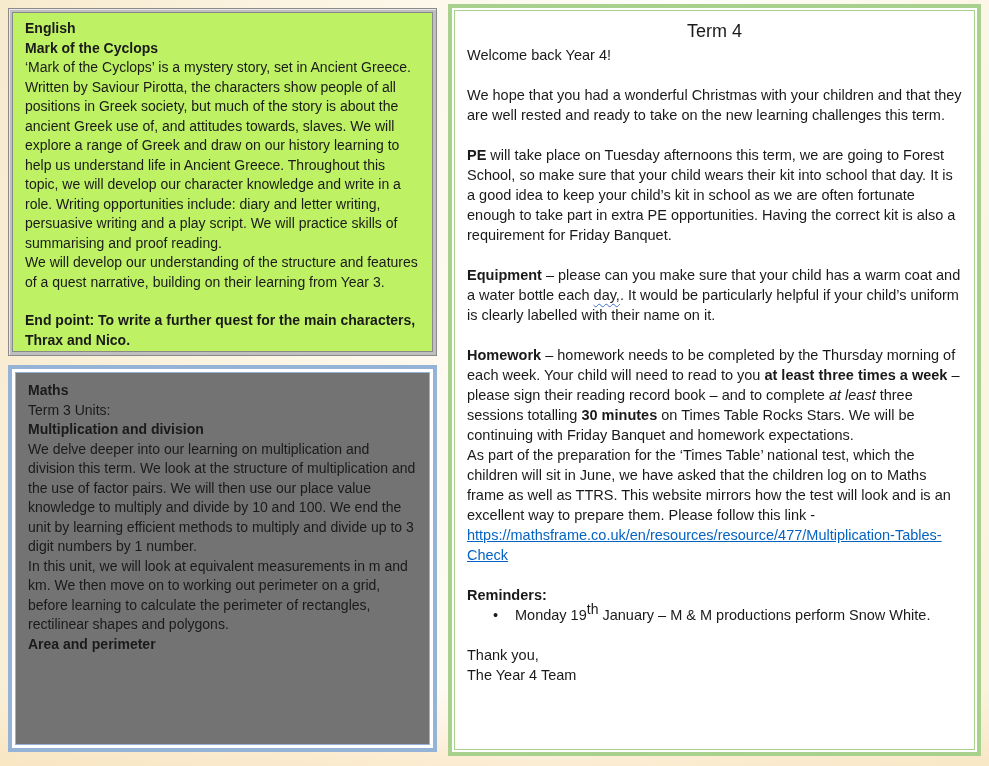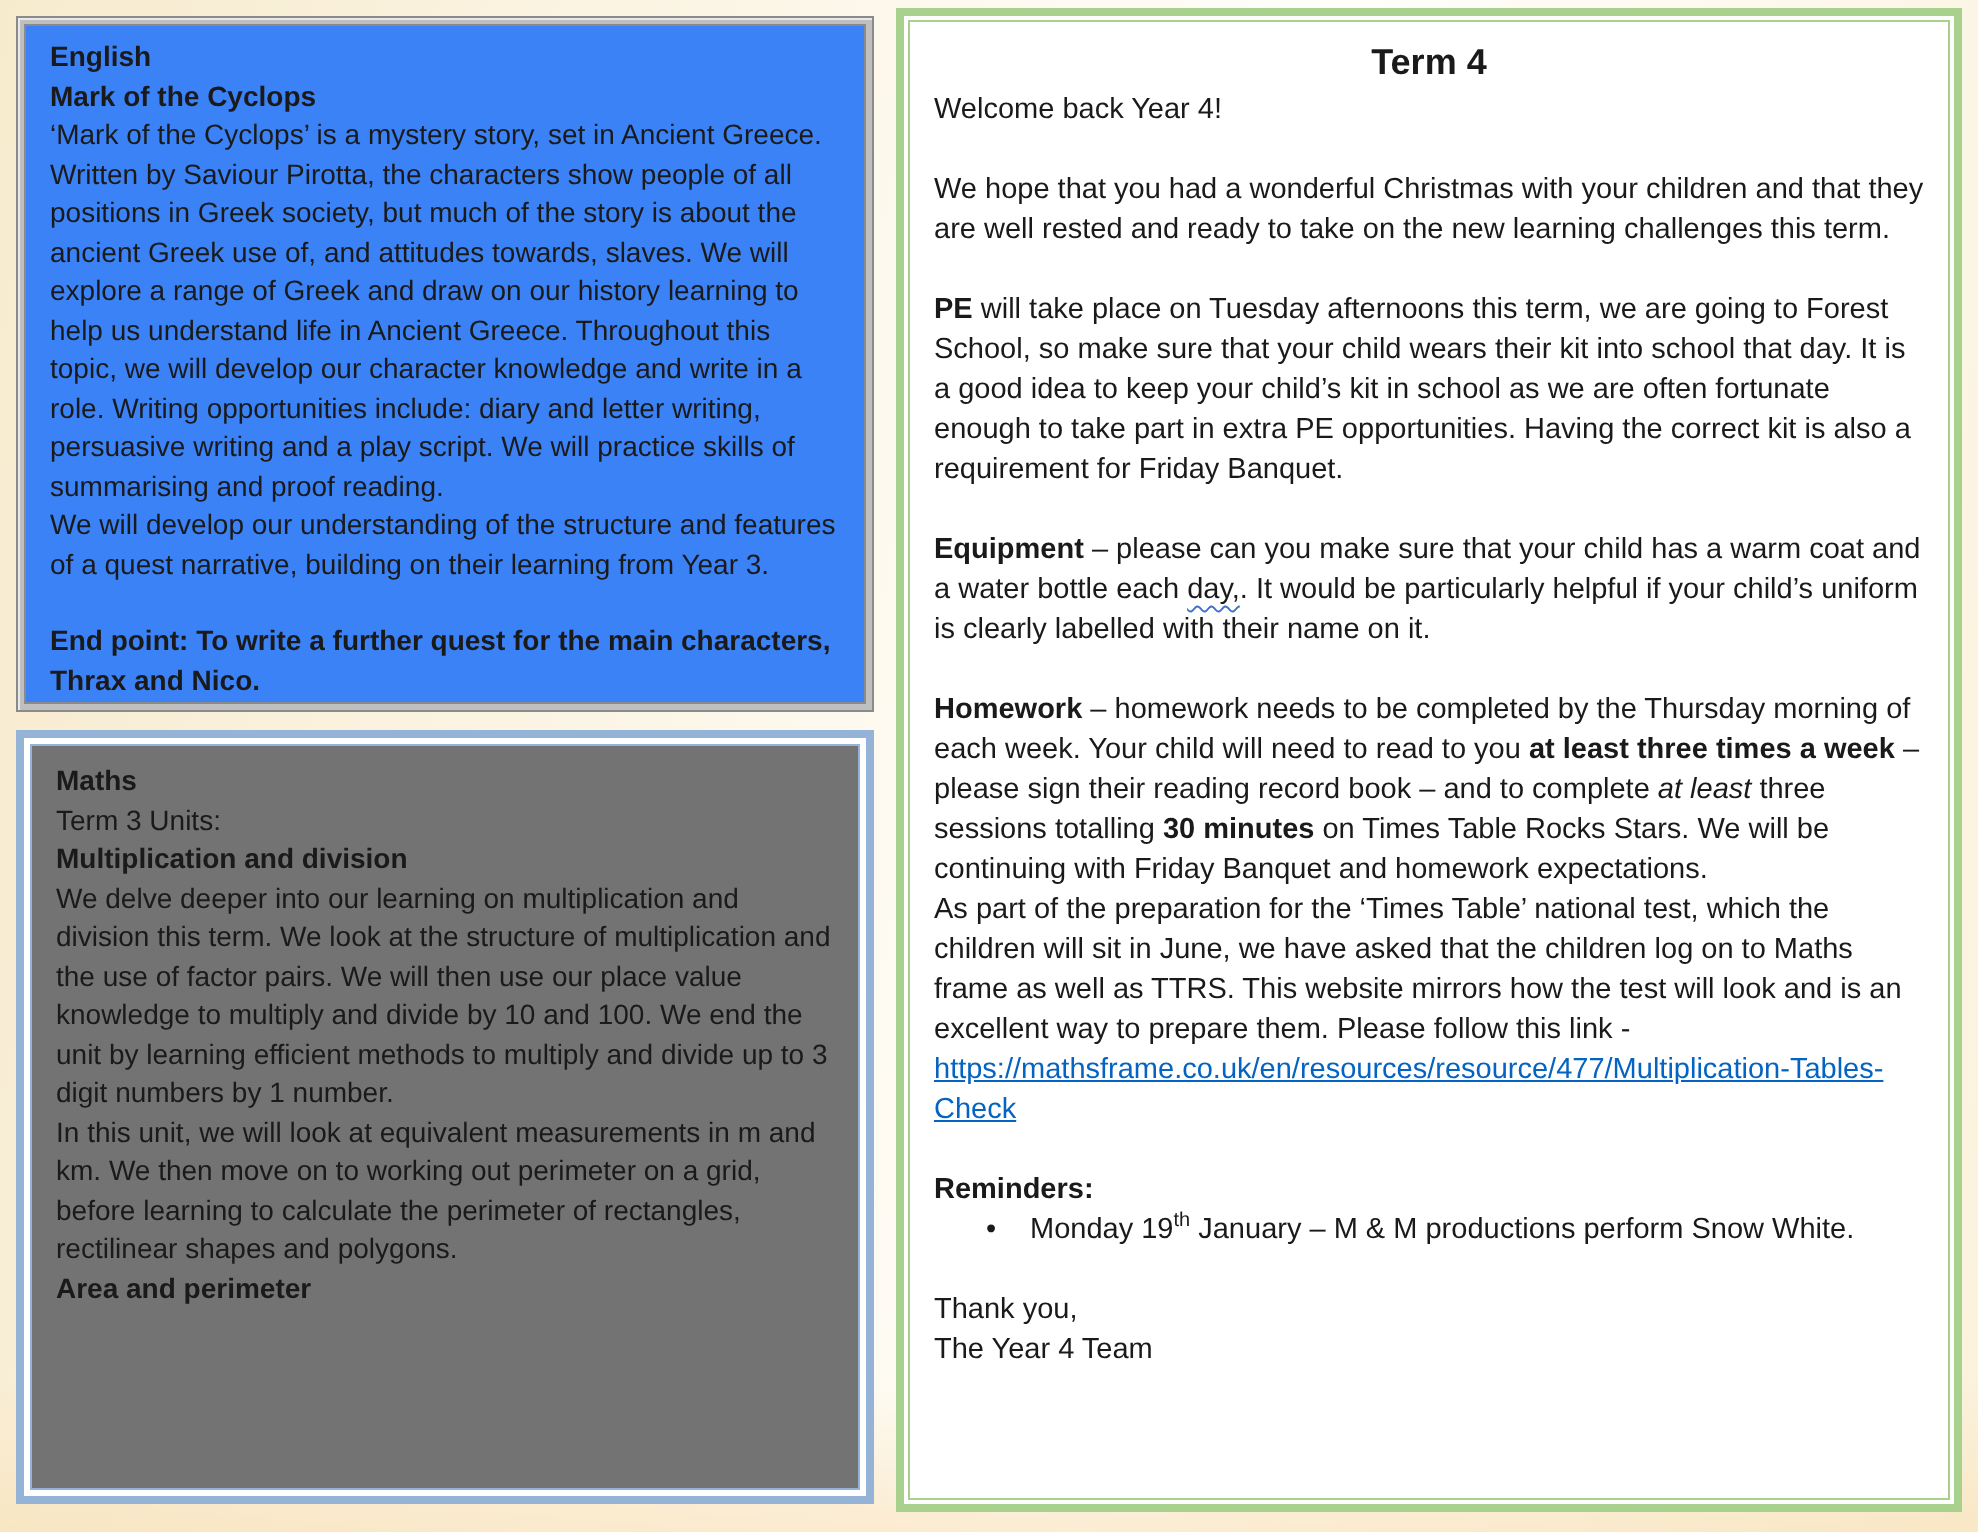--- a/index.html
+++ b/index.html
@@ -17,21 +17,21 @@
   i { font-style:italic; }
 
   
   .box-english-outer {
     position:absolute; left:8px; top:8px; width:429px; height:348px;
     box-sizing:border-box; background:#BFBFBF; border:1px solid #8A8A8A;
     padding:3px; box-shadow: inset 1px 1px 0 #E9E9E9;
   }
   .box-english-inner {
     width:100%; height:100%; box-sizing:border-box;
-    background:#3b82f6; border:1px solid #8A8A8A;
+    background:#bef264; border:1px solid #8A8A8A;
     padding:6px 12px; font-size:14px; line-height:19.5px; color:#1a1a1a;
     overflow:hidden;
   }
 
   
   .box-maths-outer {
     position:absolute; left:8px; top:365px; width:429px; height:387px;
     box-sizing:border-box; border:4px solid #95B3D7; background:#FFFFFF; padding:3px;
   }
   .box-maths-inner {
@@ -45,33 +45,33 @@
   .box-term4-outer {
     position:absolute; left:448px; top:4px; width:533px; height:752px;
     box-sizing:border-box; border:4px solid #A9D18E; background:#FFFFFF; padding:2px;
   }
   .box-term4-inner {
     width:100%; height:100%; box-sizing:border-box;
     border:1px solid #A9D18E; background:#FFFFFF;
     padding:8px 12px 8px 12px; font-size:14.5px; line-height:20px; color:#1a1a1a;
     overflow:hidden;
   }
-  .t4-title { text-align:center; font-weight:bold; font-size:18px; line-height:24px; margin-bottom:2px; }
+  .t4-title { text-align:center; font-weight:normal; font-size:18px; line-height:24px; margin-bottom:2px; }
   .center { text-align:left; }
 
   .sq-red  { text-decoration-style:wavy;
              text-decoration-color:#D83A2B; text-decoration-thickness:1px; text-underline-offset:3px; }
   .sq-blue { text-decoration:underline; text-decoration-style:wavy;
              text-decoration-color:#3B6FD4; text-decoration-thickness:1px; text-underline-offset:3px; }
 
   a.doc-link { color:#0563C1; text-decoration:underline; cursor:pointer; overflow-wrap:break-word; }
 
   .bullet-row { display:flex; padding-left:26px; }
   .bullet-glyph { width:22px; flex:0 0 22px; }
-  sup { font-size:10px; line-height:0; }
+  sup { font-size:14px; line-height:0; }
 </style>
 </head>
 <body>
 
 <div id="canvas">
 
   <div class="box-english-outer">
     <div class="box-english-inner">
       <p><b>English</b></p>
       <p><b>Mark of the Cyclops</b></p>

